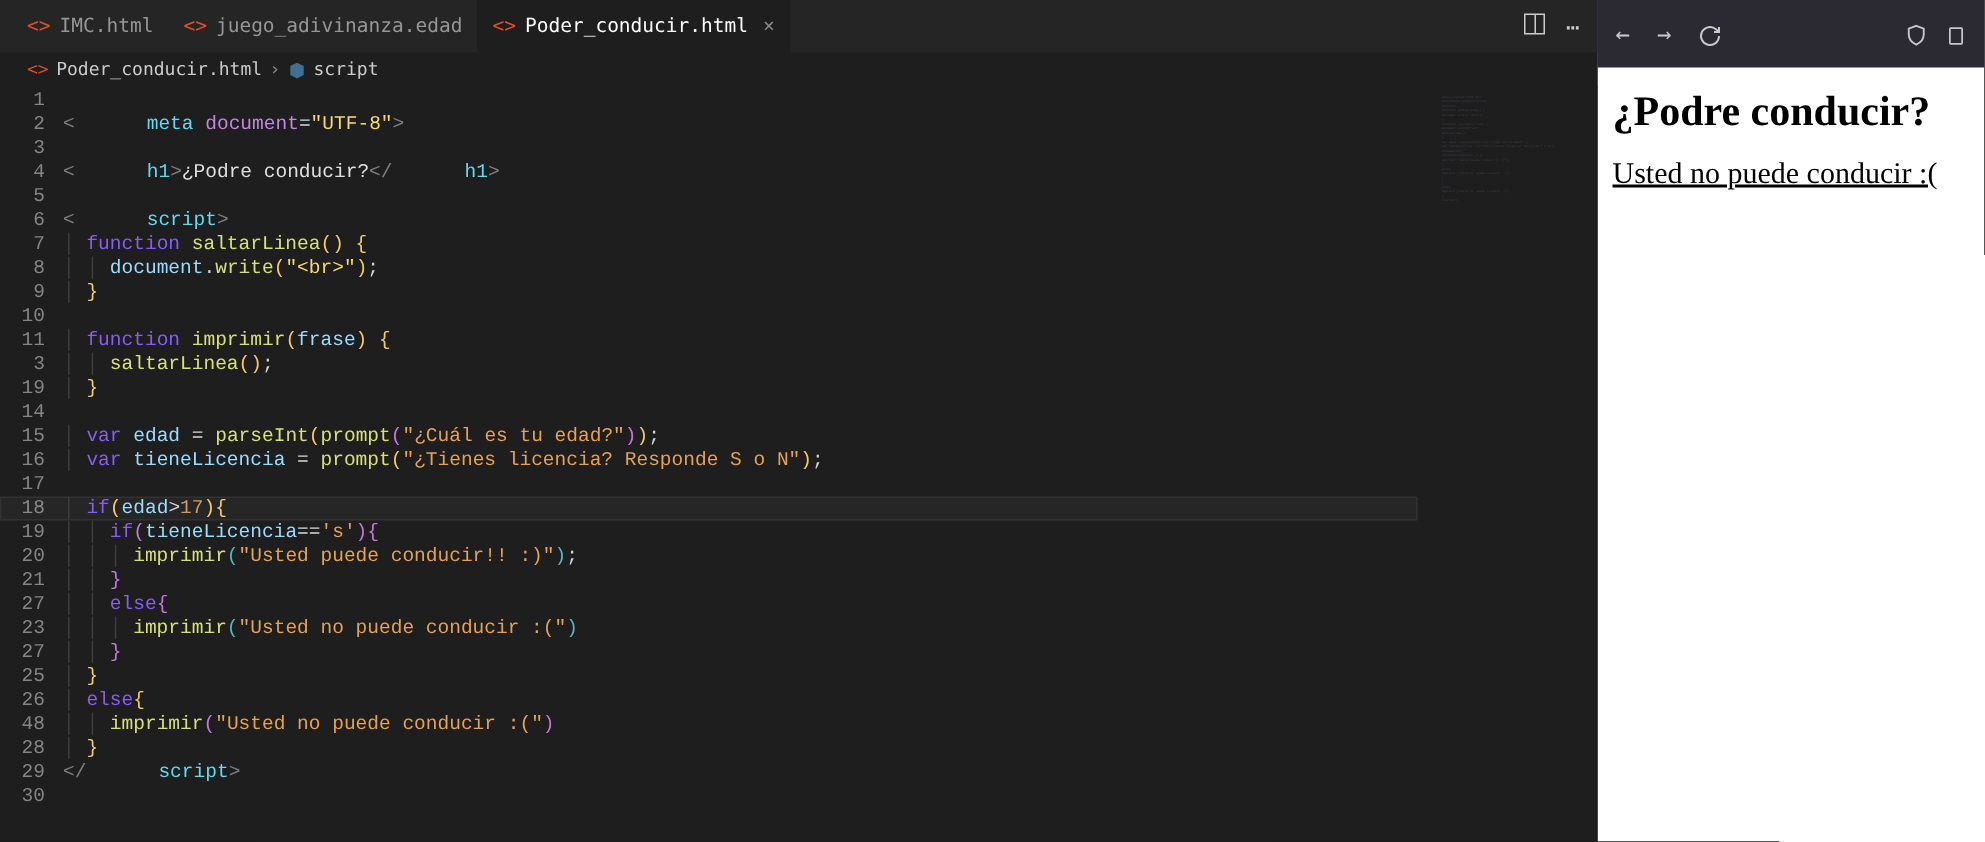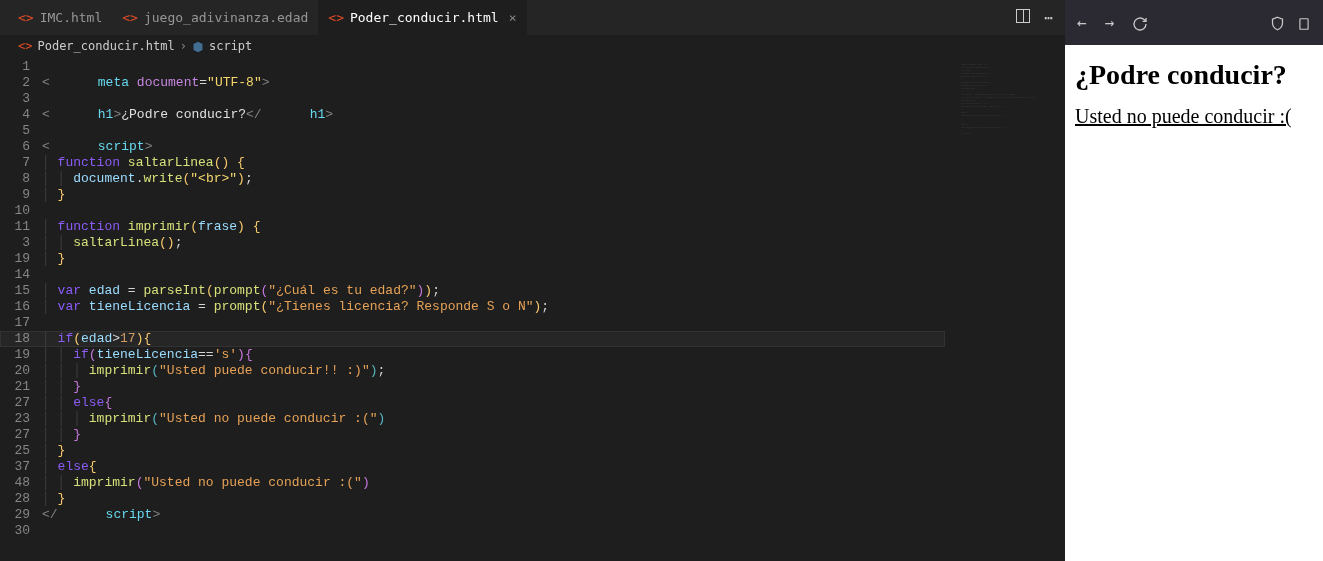--- a/index.html
+++ b/index.html
@@ -211,21 +211,21 @@
         <div>16</div>
         <div>17</div>
         <div>18</div>
         <div>19</div>
         <div>20</div>
         <div>21</div>
         <div>27</div>
         <div>23</div>
         <div>27</div>
         <div>25</div>
-        <div>37</div>
+        <div>26</div>
         <div>48</div>
         <div>28</div>
         <div>29</div>
         <div>30</div>
       </div>
     <div class="code" id="code">
         <div class="line">&nbsp;</div>
         <div class="line"><span class="tkb">&lt;</span><span class="tkt">meta</span> <span class="tka">document</span><span class="tkc">=</span><span class="tks">"UTF-8"</span><span class="tkb">&gt;</span></div>
         <div class="line">&nbsp;</div>
         <div class="line"><span class="tkb">&lt;</span><span class="tkt">h1</span><span class="tkb">&gt;</span><span class="tkv">¿Podre conducir?</span><span class="tkb">&lt;/</span><span class="tkt">h1</span><span class="tkb">&gt;</span></div>

